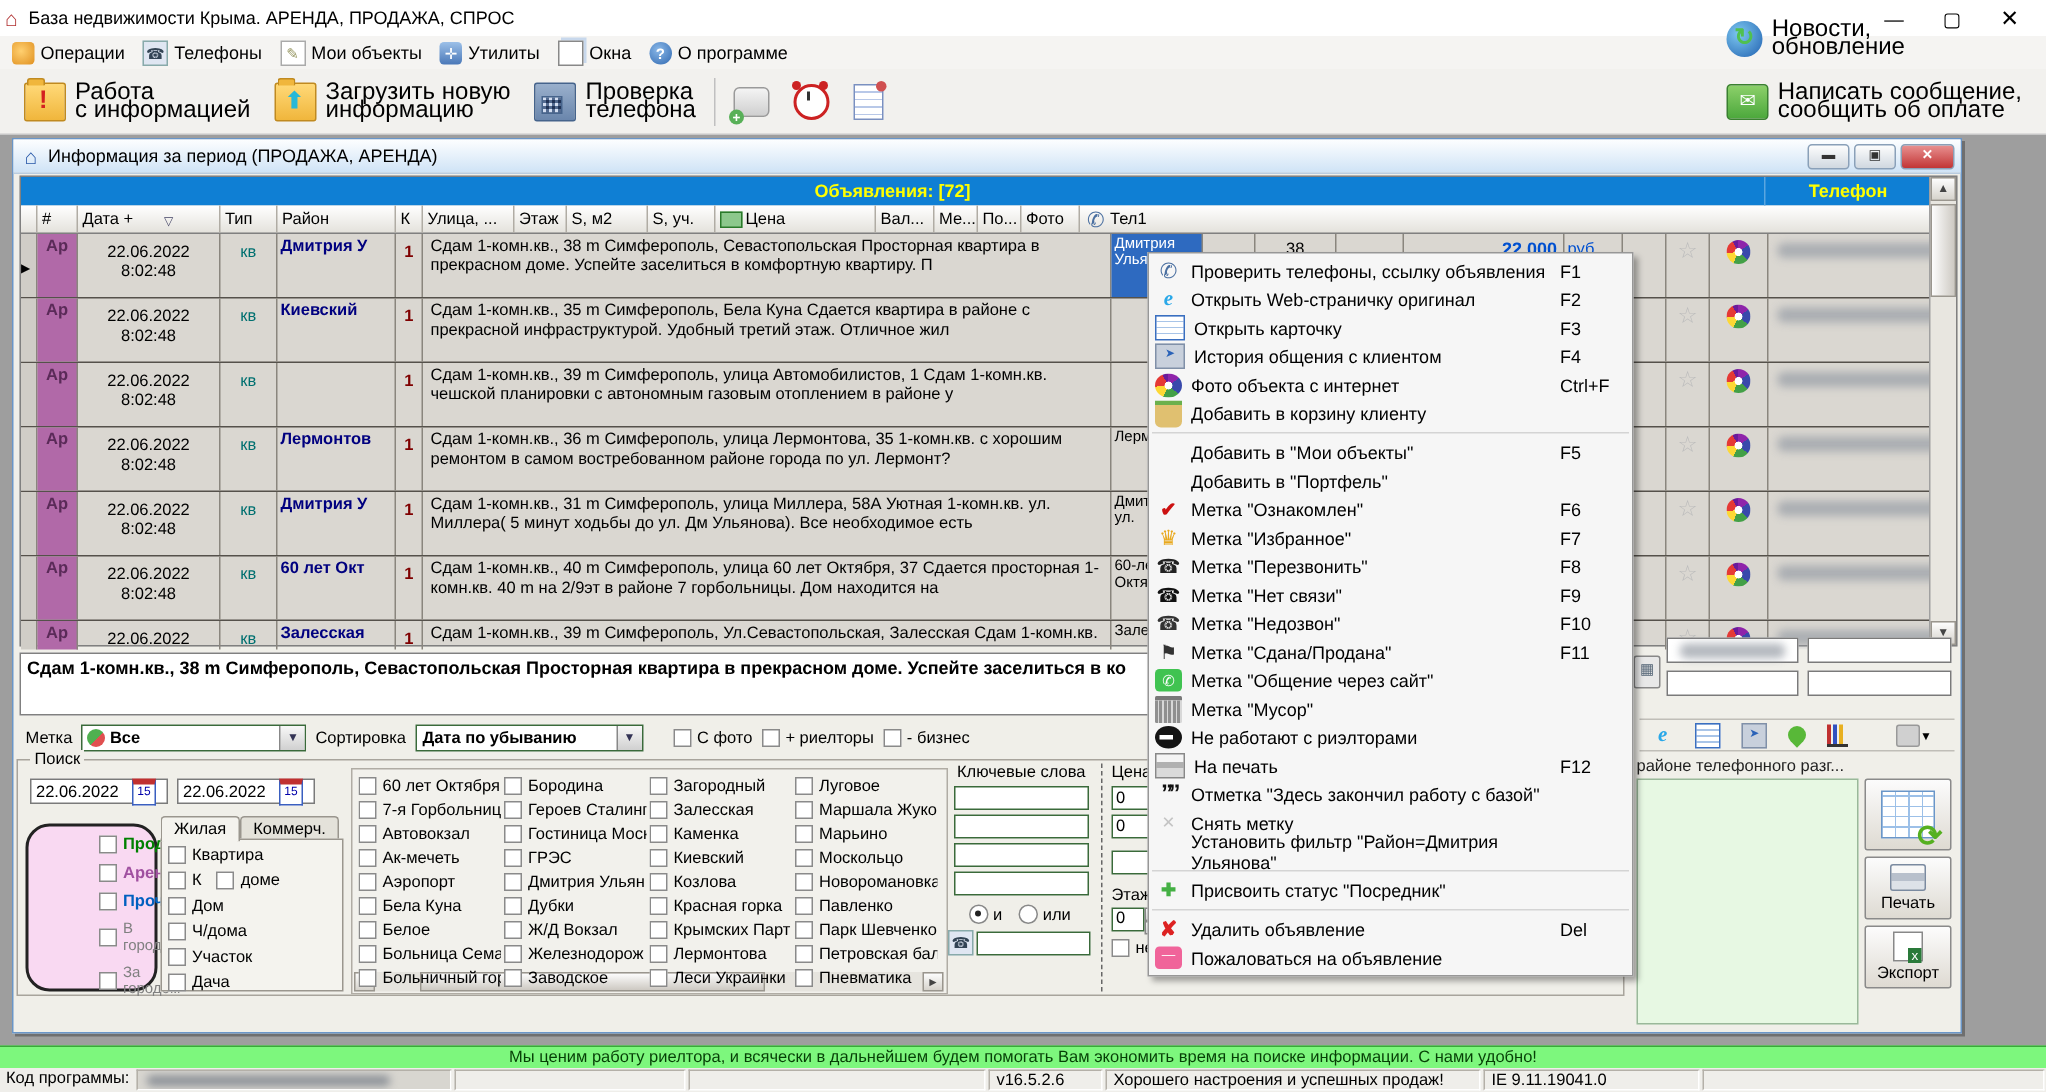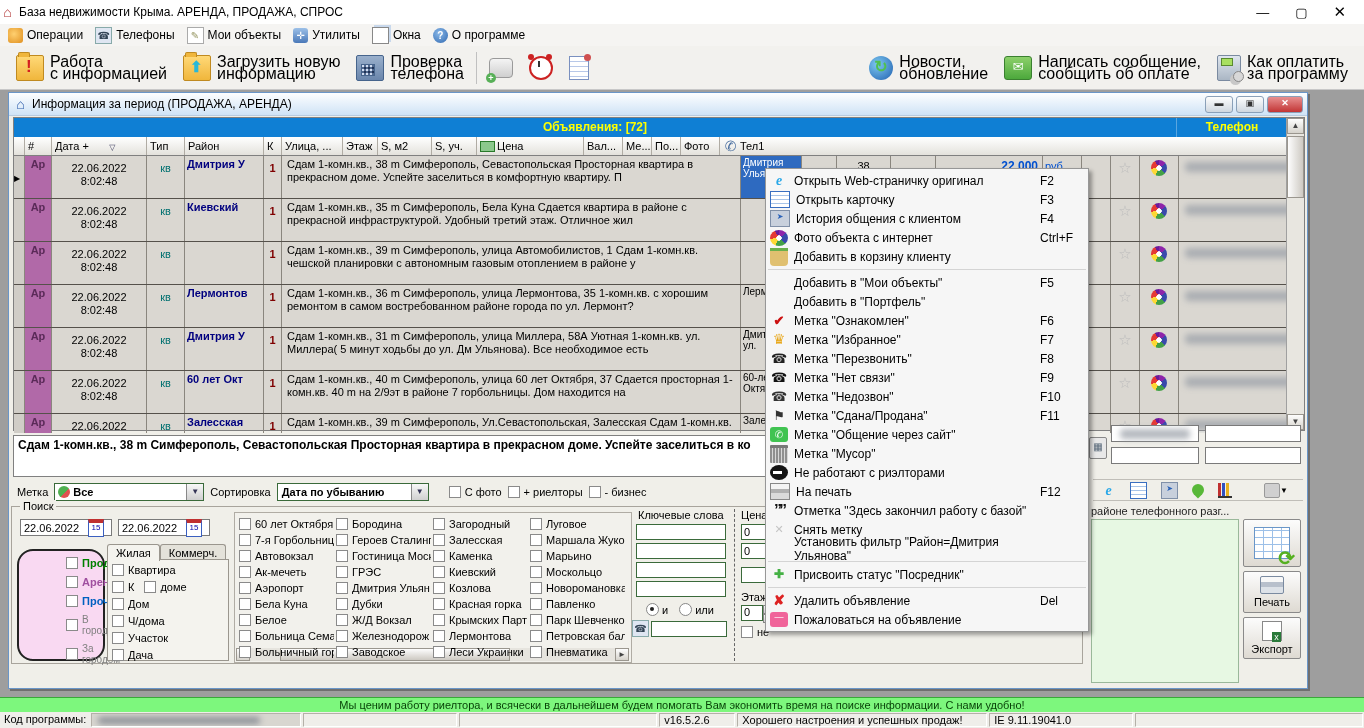--- a/index.html
+++ b/index.html
@@ -9,21 +9,21 @@
   #titlebar{left:0;top:0;width:1364px;height:24px;background:#fff;border-bottom:1px solid #d8d8d8;display:flex;align-items:center;}
   #titlebar .t{font-size:12px;margin-left:4px;}
   .winbtns{margin-left:auto;display:flex;align-items:center;gap:26px;padding-right:18px;font-size:13px;}
   .winbtns span{cursor:default;}
   #menubar{left:0;top:24px;width:1364px;height:22px;background:#f5f4f2;border-bottom:1px solid #e0e0e0;display:flex;align-items:center;padding-left:4px;}
   .mitem{display:flex;align-items:center;gap:4px;padding:2px 8px 2px 4px;font-size:12px;}
   #toolbar{left:0;top:46px;width:1364px;height:44px;background:#f2f1ee;border-bottom:1px solid #c8c8c8;display:flex;align-items:center;padding:0 8px;box-sizing:border-box;width:1364px;}
   .tbtn{display:flex;align-items:center;gap:6px;padding:2px 8px;height:38px;}
   .tbtn .lbl{font-size:16px;line-height:12px;white-space:pre-line;}
   .tsep{width:1px;height:32px;background:#c0c0c0;margin:0 4px;}
-  .tright{margin-left:auto;display:flex;align-items:flex-start;}
+  .tright{margin-left:auto;display:flex;align-items:flex-start;flex-direction:column;}
   
   .big{width:26px;height:24px;position:relative;flex:none;}
   .folder{background:linear-gradient(#ffd978,#f0b63c);border:1px solid #c08a20;border-radius:2px;}
   .folder::before{content:"";position:absolute;top:-4px;left:1px;width:10px;height:4px;background:#f0b63c;border:1px solid #c08a20;border-bottom:none;border-radius:2px 2px 0 0;}
   .folder.warn::after{content:"!";position:absolute;left:9px;top:1px;color:#d42020;font-weight:bold;font-size:17px;}
   .folder.up::after{content:"⬆";position:absolute;left:6px;top:2px;color:#28b8d8;font-weight:bold;font-size:15px;}
   .phoneicon{background:linear-gradient(#9ab0cc,#6a86ac);border:1px solid #46648c;border-radius:2px;}
   .phoneicon::after{content:"";position:absolute;left:4px;top:8px;width:12px;height:10px;background:repeating-linear-gradient(0deg,#e8eef8 0 2px,#5a7294 2px 4px),repeating-linear-gradient(90deg,#e8eef8 0 2px,#5a7294 2px 4px);background-blend-mode:multiply;border:1px solid #46648c;}
   .bubbleadd{width:22px;height:18px;background:linear-gradient(#f4f4f4,#cfcfcf);border:1px solid #9a9a9a;border-radius:4px;position:relative;}
   .bubbleadd::after{content:"+";position:absolute;left:-4px;bottom:-6px;width:10px;height:10px;line-height:10px;text-align:center;background:#58b058;color:#fff;border-radius:50%;font-size:9px;font-weight:bold;}
@@ -867,20 +867,25 @@
       </div>
       <div class="rbtn" style="top:194px;height:42px;">
         <span class="i i-excel"></span>
         <span>Экспорт</span>
       </div>
     </div>
   </div>
 
   <div class="abs" id="ctxmenu">
       <div class="cmi">
+        <span class="i i-phone"></span>
+        <span>Проверить телефоны, ссылку объявления</span>
+        <span class="k">F1</span>
+      </div>
+      <div class="cmi">
         <span class="i i-ie"></span>
         <span>Открыть Web-страничку оригинал</span>
         <span class="k">F2</span>
       </div>
       <div class="cmi">
         <span class="i i-card"></span>
         <span>Открыть карточку</span>
         <span class="k">F3</span>
       </div>
       <div class="cmi">

